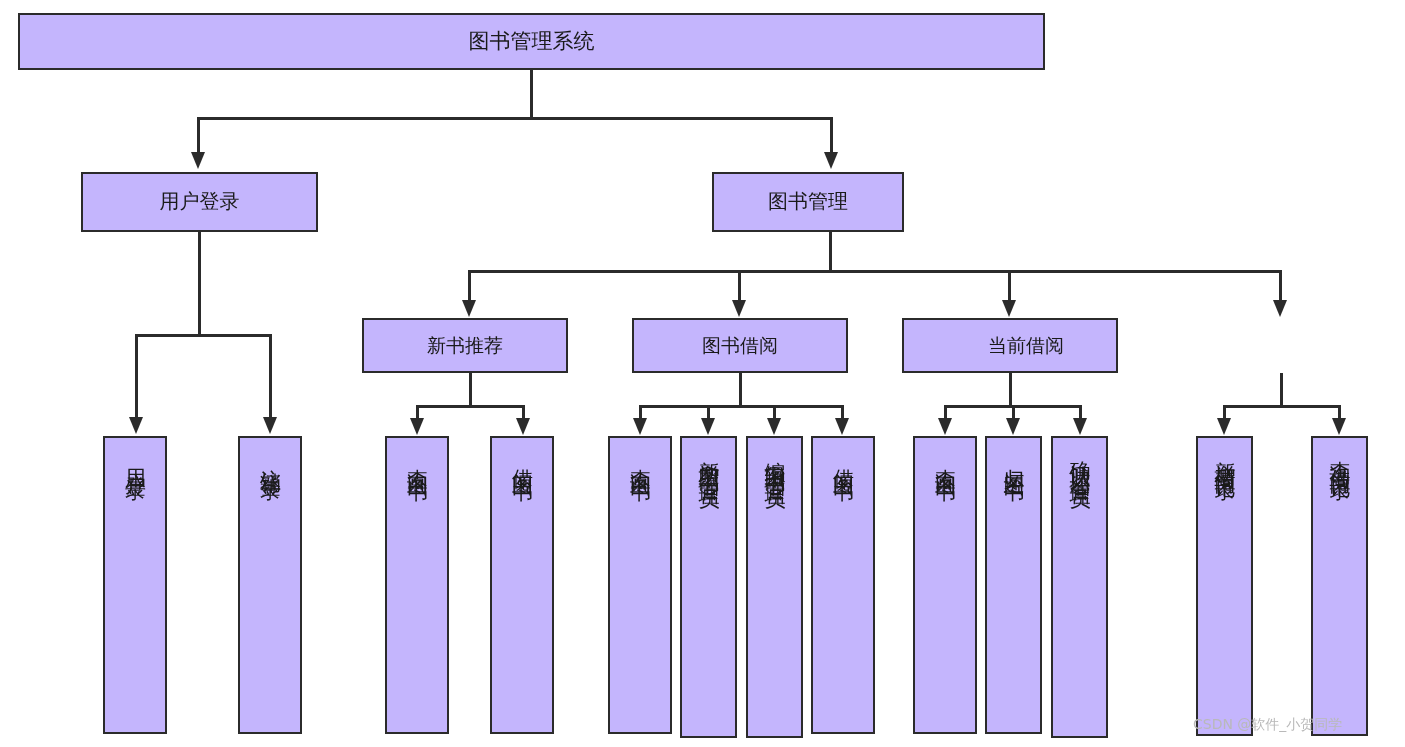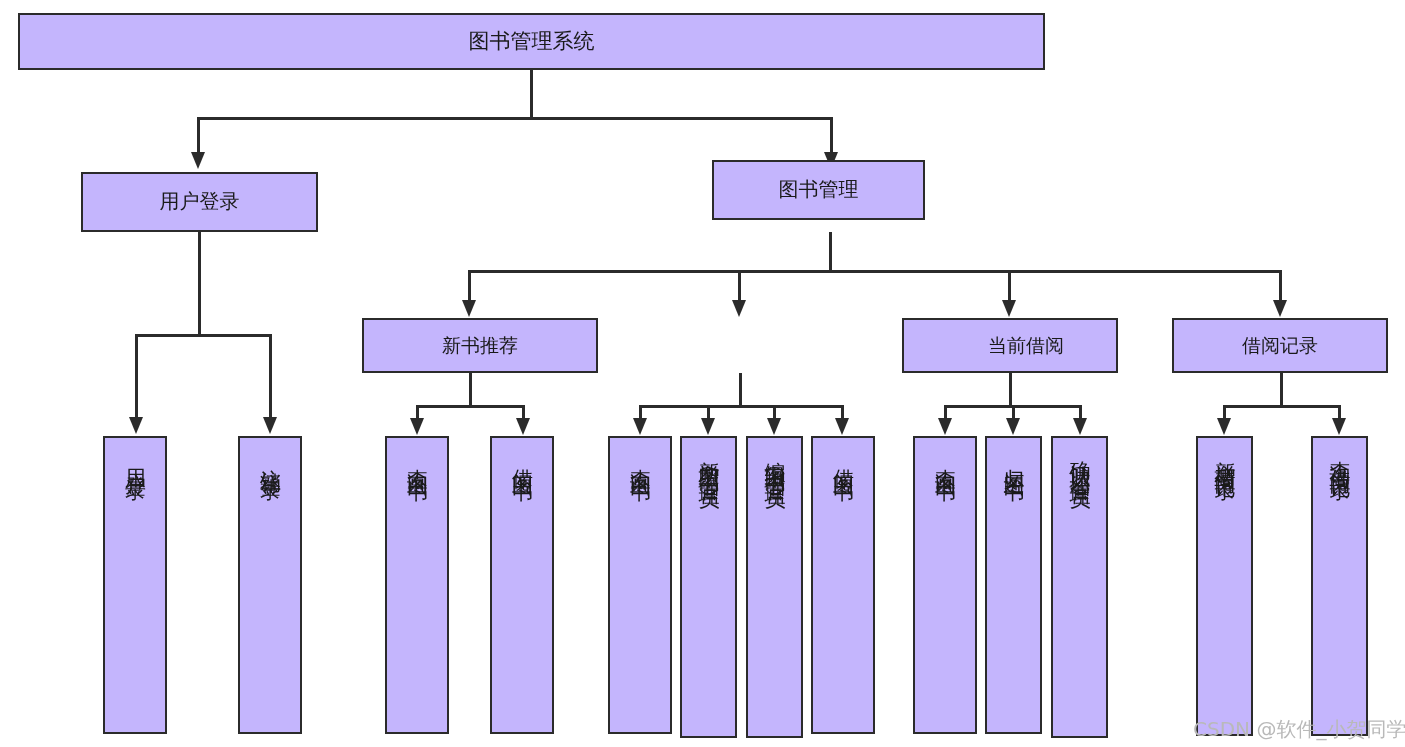--- a/index.html
+++ b/index.html
@@ -50,21 +50,21 @@
     width:0;height:0;
     border-left:7px solid transparent;
     border-right:7px solid transparent;
     border-top:17px solid #2b2b2b;
   }
 
   
   #watermark{
     position:absolute;
     color:#b9b9b9;
-    font-size:20px;
+    font-size:14px;
     white-space:nowrap;
     pointer-events:none;
   }
 </style>
 </head>
 <body>
 
 <div id="canvas">
 
   <div class="node root" style="left:18px;top:13px;width:1027px;height:57px;">
@@ -76,21 +76,21 @@
   <div class="ln h" style="left:197px;top:117px;width:636px;"></div>
 
   <div class="ln v" style="left:197px;top:117px;height:38px;"></div>
   <div class="arrow" style="left:191px;top:152px;"></div>
   <div class="ln v" style="left:830px;top:117px;height:38px;"></div>
   <div class="arrow" style="left:824px;top:152px;"></div>
 
   <div class="node lvl1" style="left:81px;top:172px;width:237px;height:60px;">
     <span>用户登录</span>
   </div>
-  <div class="node lvl1" style="left:712px;top:160px;width:213px;height:60px;">
+  <div class="node lvl1" style="left:712px;top:172px;width:192px;height:60px;">
     <span>图书管理</span>
   </div>
 
   <div class="ln v" style="left:198px;top:232px;height:102px;"></div>
   <div class="ln h" style="left:135px;top:334px;width:136px;"></div>
   <div class="ln v" style="left:135px;top:334px;height:85px;"></div>
   <div class="arrow" style="left:129px;top:417px;"></div>
   <div class="ln v" style="left:269px;top:334px;height:85px;"></div>
   <div class="arrow" style="left:263px;top:417px;"></div>
 
@@ -98,28 +98,28 @@
   <div class="ln h" style="left:468px;top:270px;width:814px;"></div>
   <div class="ln v" style="left:468px;top:270px;height:32px;"></div>
   <div class="arrow" style="left:462px;top:300px;"></div>
   <div class="ln v" style="left:738px;top:270px;height:32px;"></div>
   <div class="arrow" style="left:732px;top:300px;"></div>
   <div class="ln v" style="left:1008px;top:270px;height:32px;"></div>
   <div class="arrow" style="left:1002px;top:300px;"></div>
   <div class="ln v" style="left:1279px;top:270px;height:32px;"></div>
   <div class="arrow" style="left:1273px;top:300px;"></div>
 
-  <div class="node lvl2" style="left:362px;top:318px;width:236px;height:55px;">
+  <div class="node lvl2" style="left:362px;top:318px;width:206px;height:55px;">
     <span>新书推荐</span>
+  </div>
+  <div class="node lvl2" style="left:632px;top:318px;width:216px;height:55px;">
+    <span>图书借阅</span>
   </div>
   <div class="node lvl2" style="left:902px;top:318px;width:216px;height:55px;padding-left:32px;">
     <span>当前借阅</span>
-  </div>
-  <div class="node lvl2" style="left:1172px;top:318px;width:216px;height:55px;">
-    <span>借阅记录</span>
   </div>
 
   <div class="ln v" style="left:469px;top:373px;height:32px;"></div>
   <div class="ln h" style="left:416px;top:405px;width:108px;"></div>
   <div class="ln v" style="left:416px;top:405px;height:15px;"></div>
   <div class="arrow" style="left:410px;top:418px;"></div>
   <div class="ln v" style="left:522px;top:405px;height:15px;"></div>
   <div class="arrow" style="left:516px;top:418px;"></div>
 
   <div class="ln v" style="left:739px;top:373px;height:32px;"></div>

